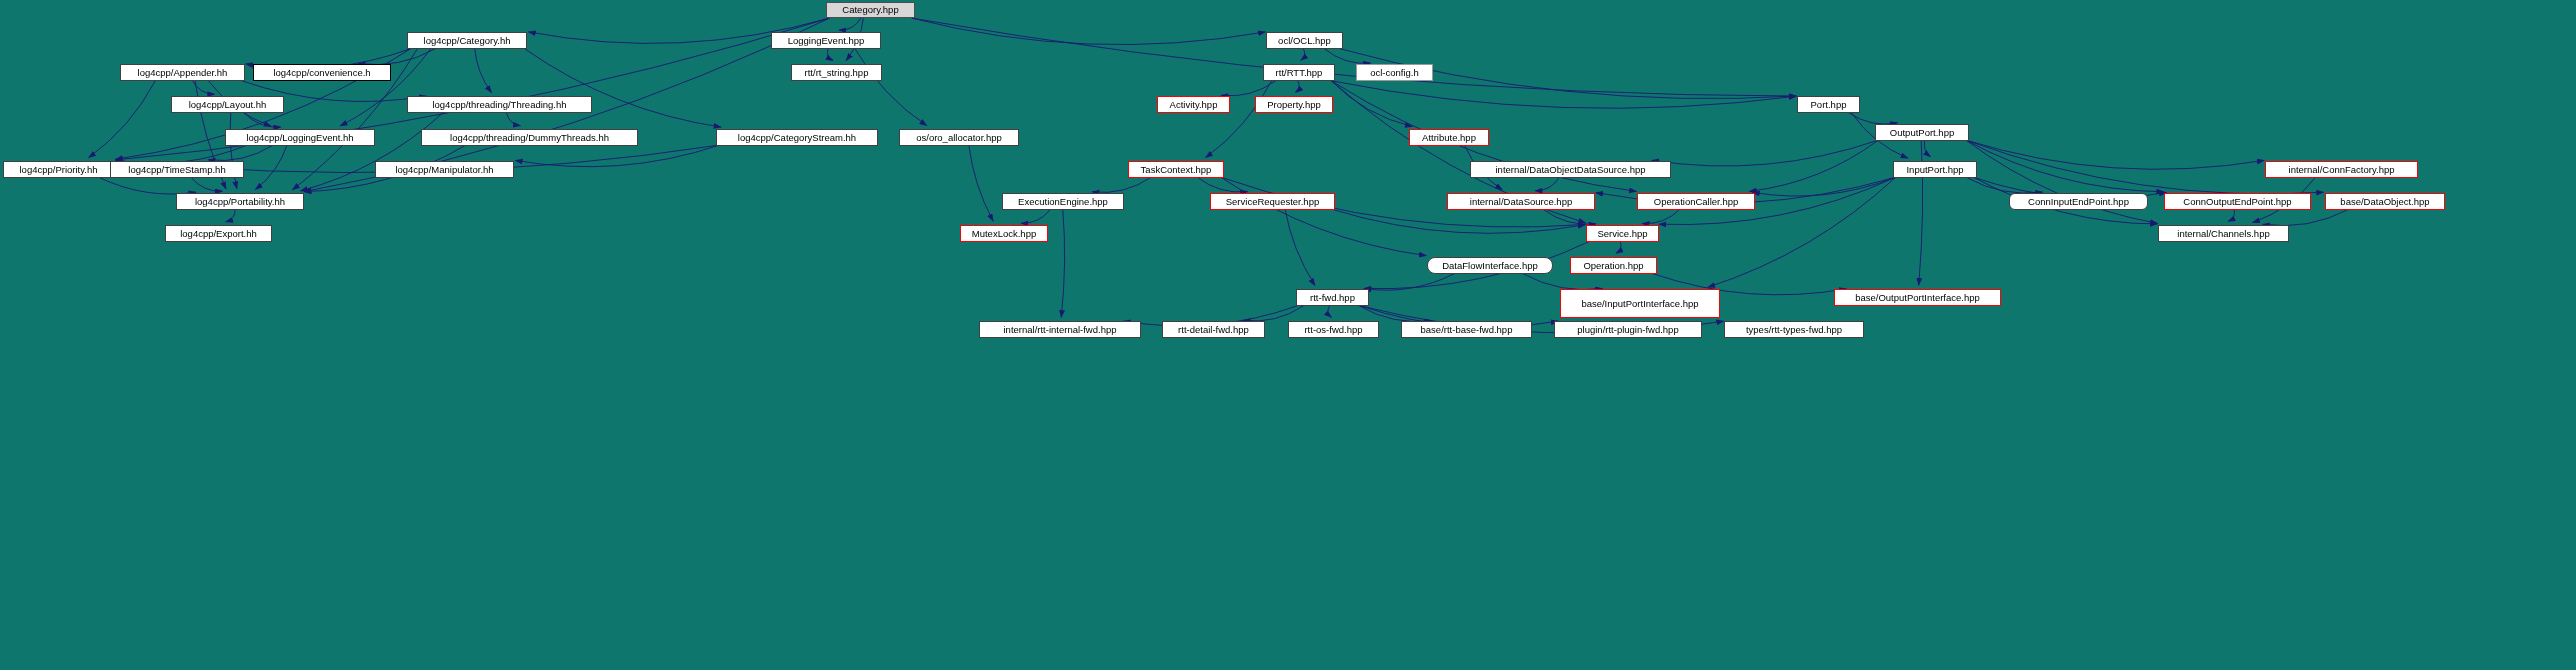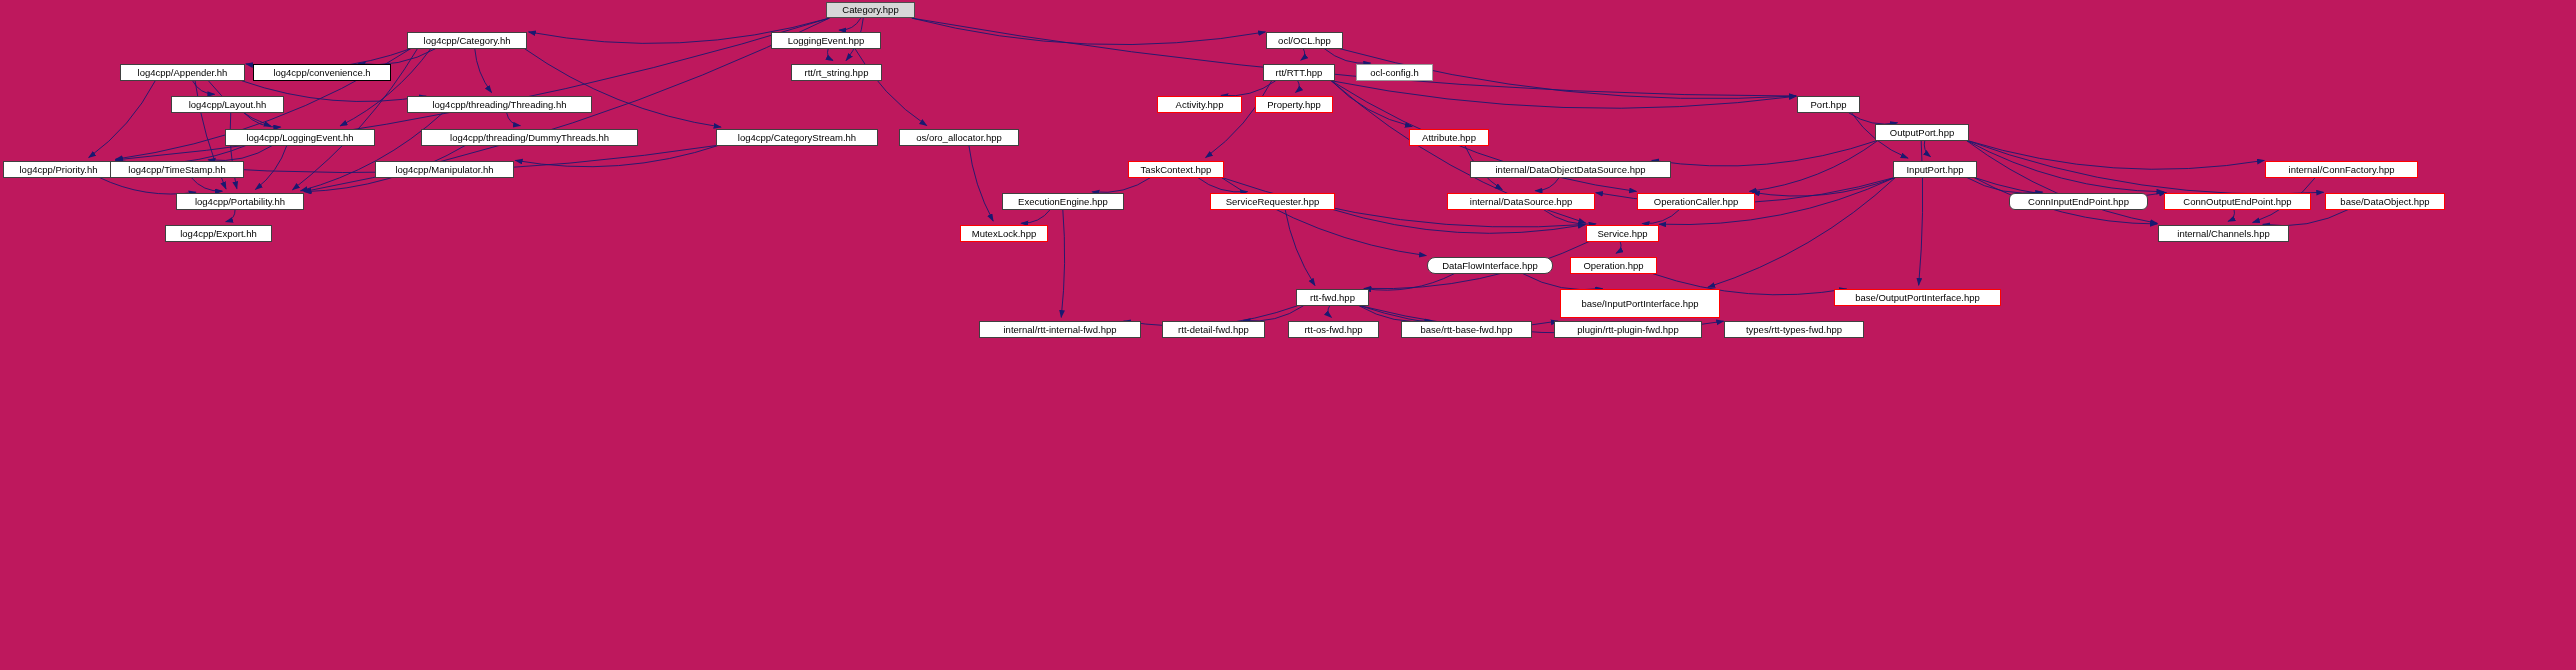--- a/index.html
+++ b/index.html
@@ -1,16 +1,16 @@
 <!DOCTYPE html>
 <html style="font-size:13px"><head>
 <meta charset="utf-8">
 <style>
   html,body{margin:0;padding:0;background:#ffffff;}
-  #graph{position:relative;width:2576px;height:670px;background:#be185d;
+  #graph{position:relative;width:2576px;height:670px;background:#0f766e;
          font-family:"Liberation Sans","DejaVu Sans",sans-serif;overflow:hidden;}
   svg#edges{position:absolute;left:0;top:0;width:2576px;height:670px;pointer-events:none;}
   .node{position:absolute;box-sizing:border-box;display:flex;align-items:center;
         justify-content:center;background:#ffffff;border:0.8px solid #000000;
         font-size:9.5px;color:#000000;white-space:nowrap;line-height:1;height:16.5px;}
   .node.root{border:0.8px solid #4d4d4d;background:#d7d7d7;}
   .node.thick{border:0.8px solid #404040;}
   .node.red{border:0.8px solid #ff0000;}
   .node.grey{border:0.8px solid #999999;}
   .node span{pointer-events:none;}
@@ -143,21 +143,21 @@
       </div>
       <div class="node grey" style="left: 1356px; top: 64px; width: 77px; height: 16.5px;">
         <span>ocl-config.h</span>
       </div>
       <div class="node thick" style="left: 171px; top: 96px; width: 113px; height: 16.5px;">
         <span>log4cpp/Layout.hh</span>
       </div>
       <div class="node thick" style="left: 407px; top: 96px; width: 185px; height: 16.5px;">
         <span>log4cpp/threading/Threading.hh</span>
       </div>
-      <div class="node red" style="left: 1157px; top: 96px; width: 85px; height: 16.5px; justify-content: center;">
+      <div class="node red" style="left: 1157px; top: 96px; width: 73px; height: 16.5px; justify-content: center;">
         <span>Activity.hpp</span>
       </div>
       <div class="node red" style="left: 1255px; top: 96px; width: 78px; height: 16.5px;">
         <span>Property.hpp</span>
       </div>
       <div class="node thick" style="left: 1797px; top: 96px; width: 63px; height: 16.5px;">
         <span>Port.hpp</span>
       </div>
       <div class="node thick" style="left: 225px; top: 129px; width: 150px; height: 16.5px;">
         <span>log4cpp/LoggingEvent.hh</span>

